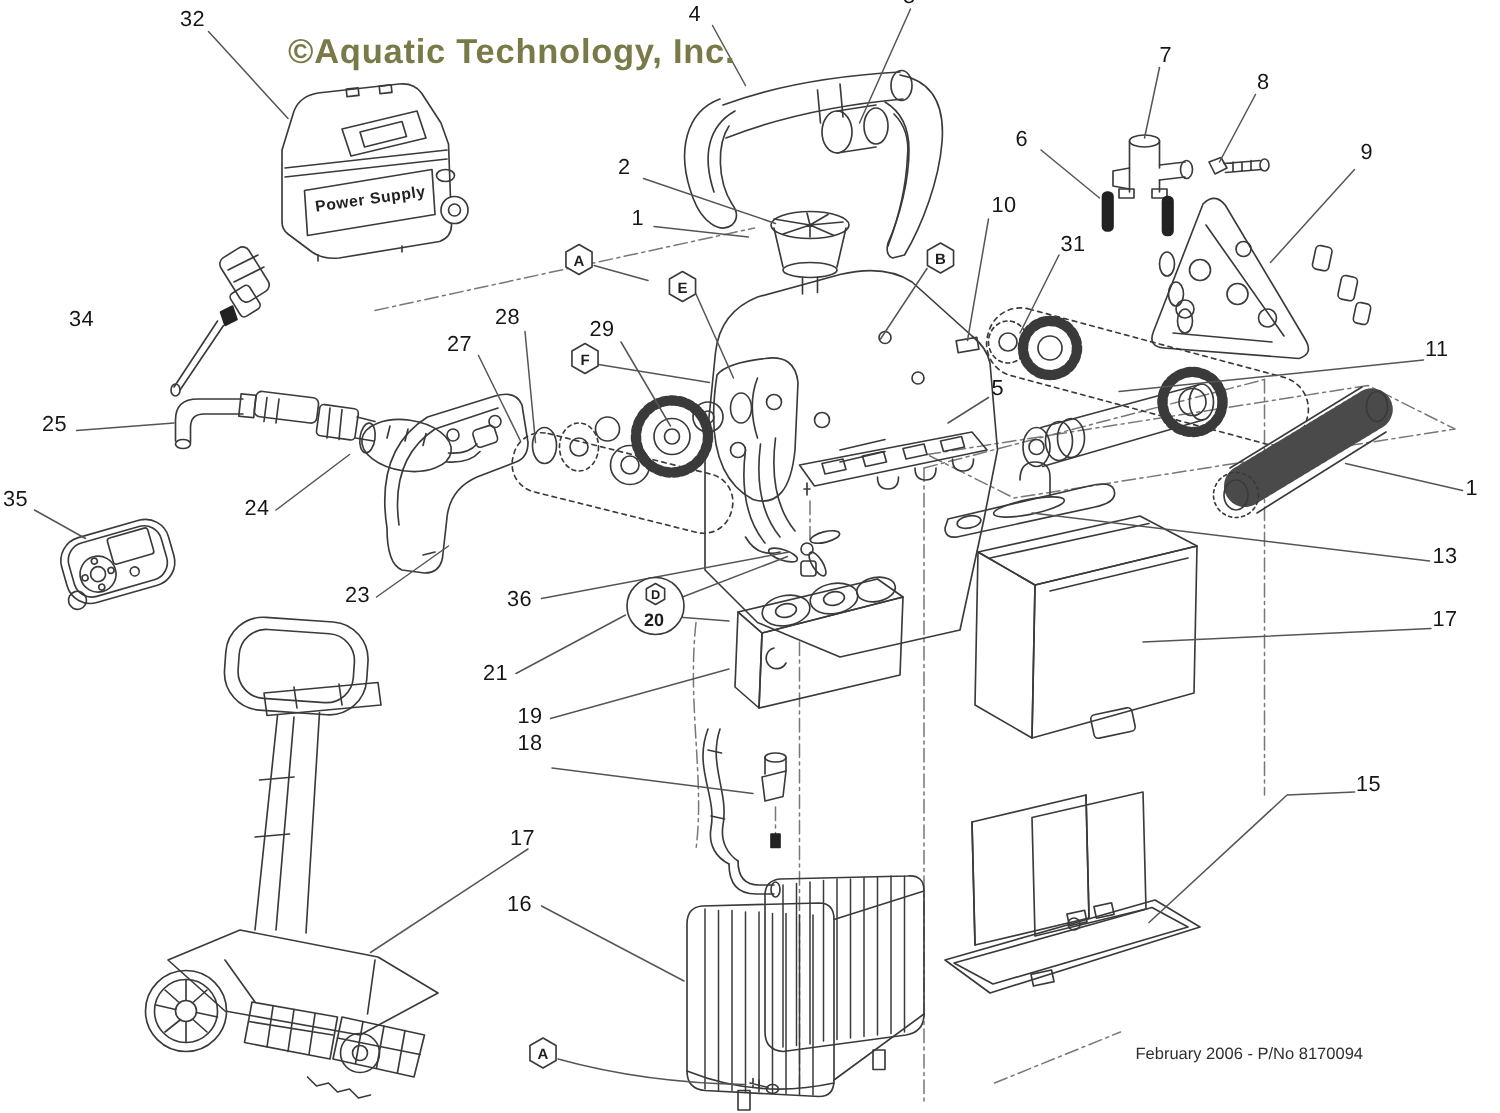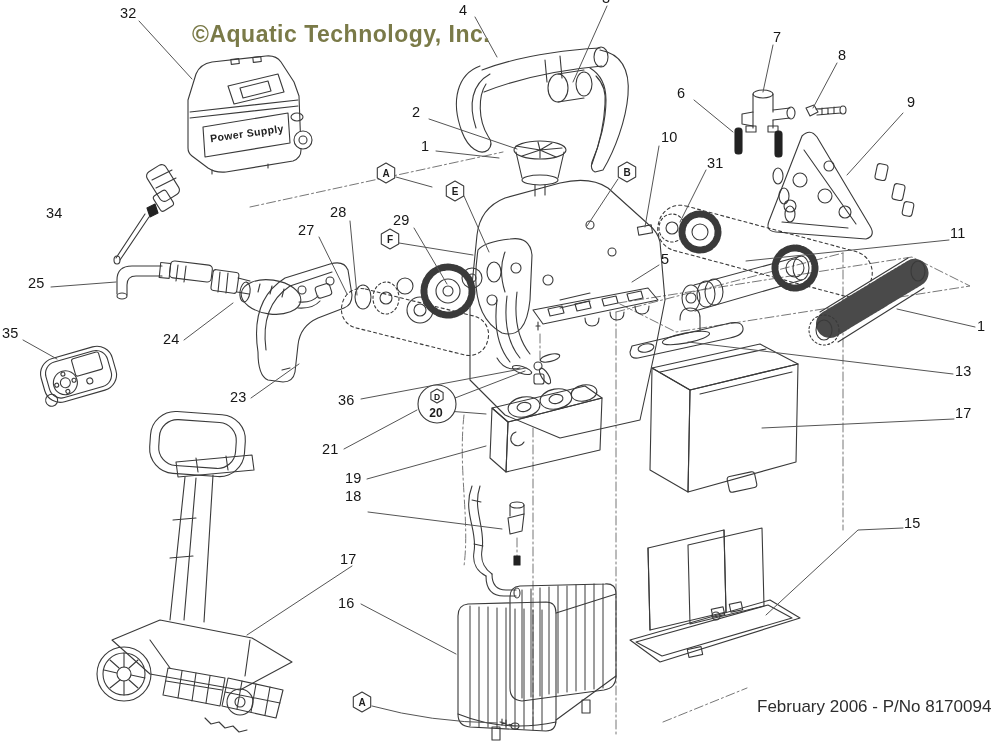--- a/index.html
+++ b/index.html
@@ -12,21 +12,21 @@
   svg .dk{fill:#222;stroke:#222;}
   svg .wt{fill:#fff;}
   svg .tooth{stroke-dasharray:3,2.6;stroke-width:7;}
   svg .bristle{stroke-dasharray:2,2.4;stroke-width:28;stroke:#4a4a4a;}
   svg .slat{stroke-width:1;}
   svg text{stroke:none;fill:#1d1d1d;font-family:"Liberation Sans",sans-serif;font-weight:bold;}
   .lbl{position:absolute;font-size:14.5px;font-weight:normal;color:#161616;letter-spacing:.3px;
        white-space:nowrap;line-height:1;}
   .watermark{position:absolute;left:192px;top:21px;font-size:23px;font-weight:bold;
        letter-spacing:.5px;}
-  .footer{position:absolute;left:757px;top:697px;font-size:17px;color:#2e2e2e;text-align:center;}
+  .footer{position:absolute;left:757px;top:697px;font-size:11px;color:#2e2e2e;text-align:center;}
   .ps-label{position:absolute;left:208px;top:127px;width:78px;font-size:10.5px;font-weight:bold;
        color:#222;transform:rotate(-8deg);letter-spacing:.4px;text-align:center;}
 </style>
 </head>
 <body>
 
 <div id="canvas">
 
 <svg width="1000" height="742" viewBox="0 0 1000 742">
 

